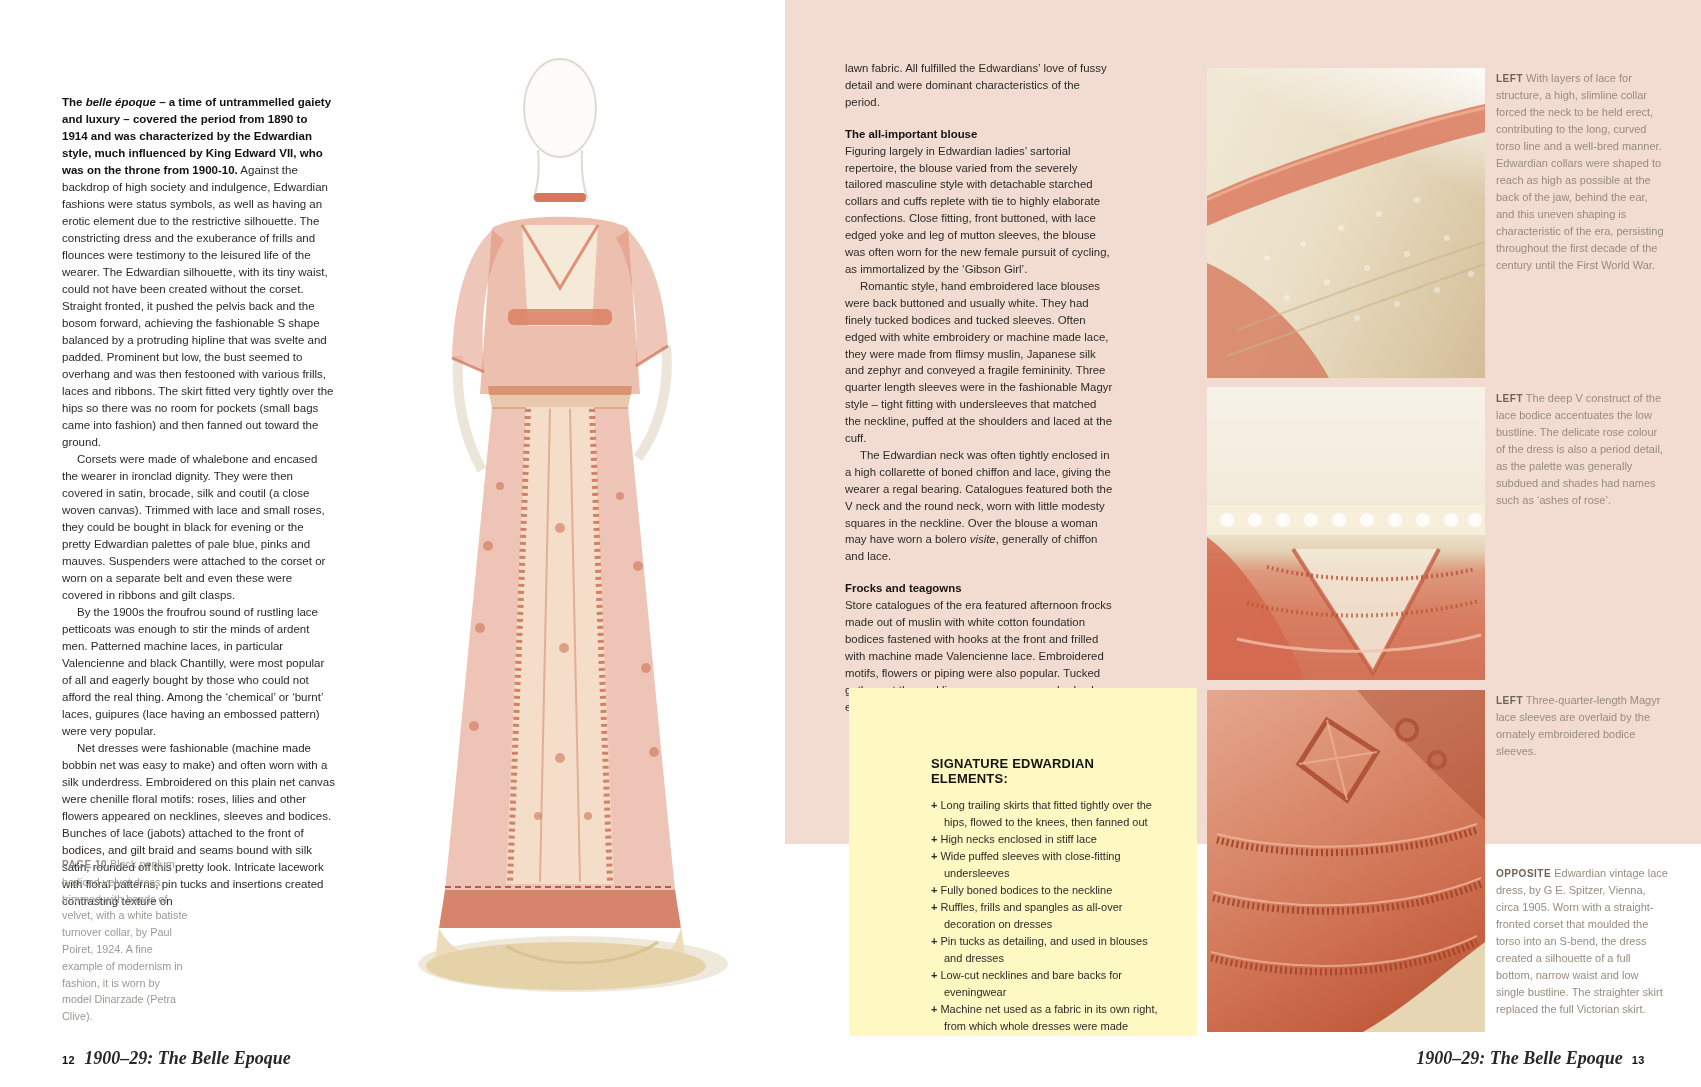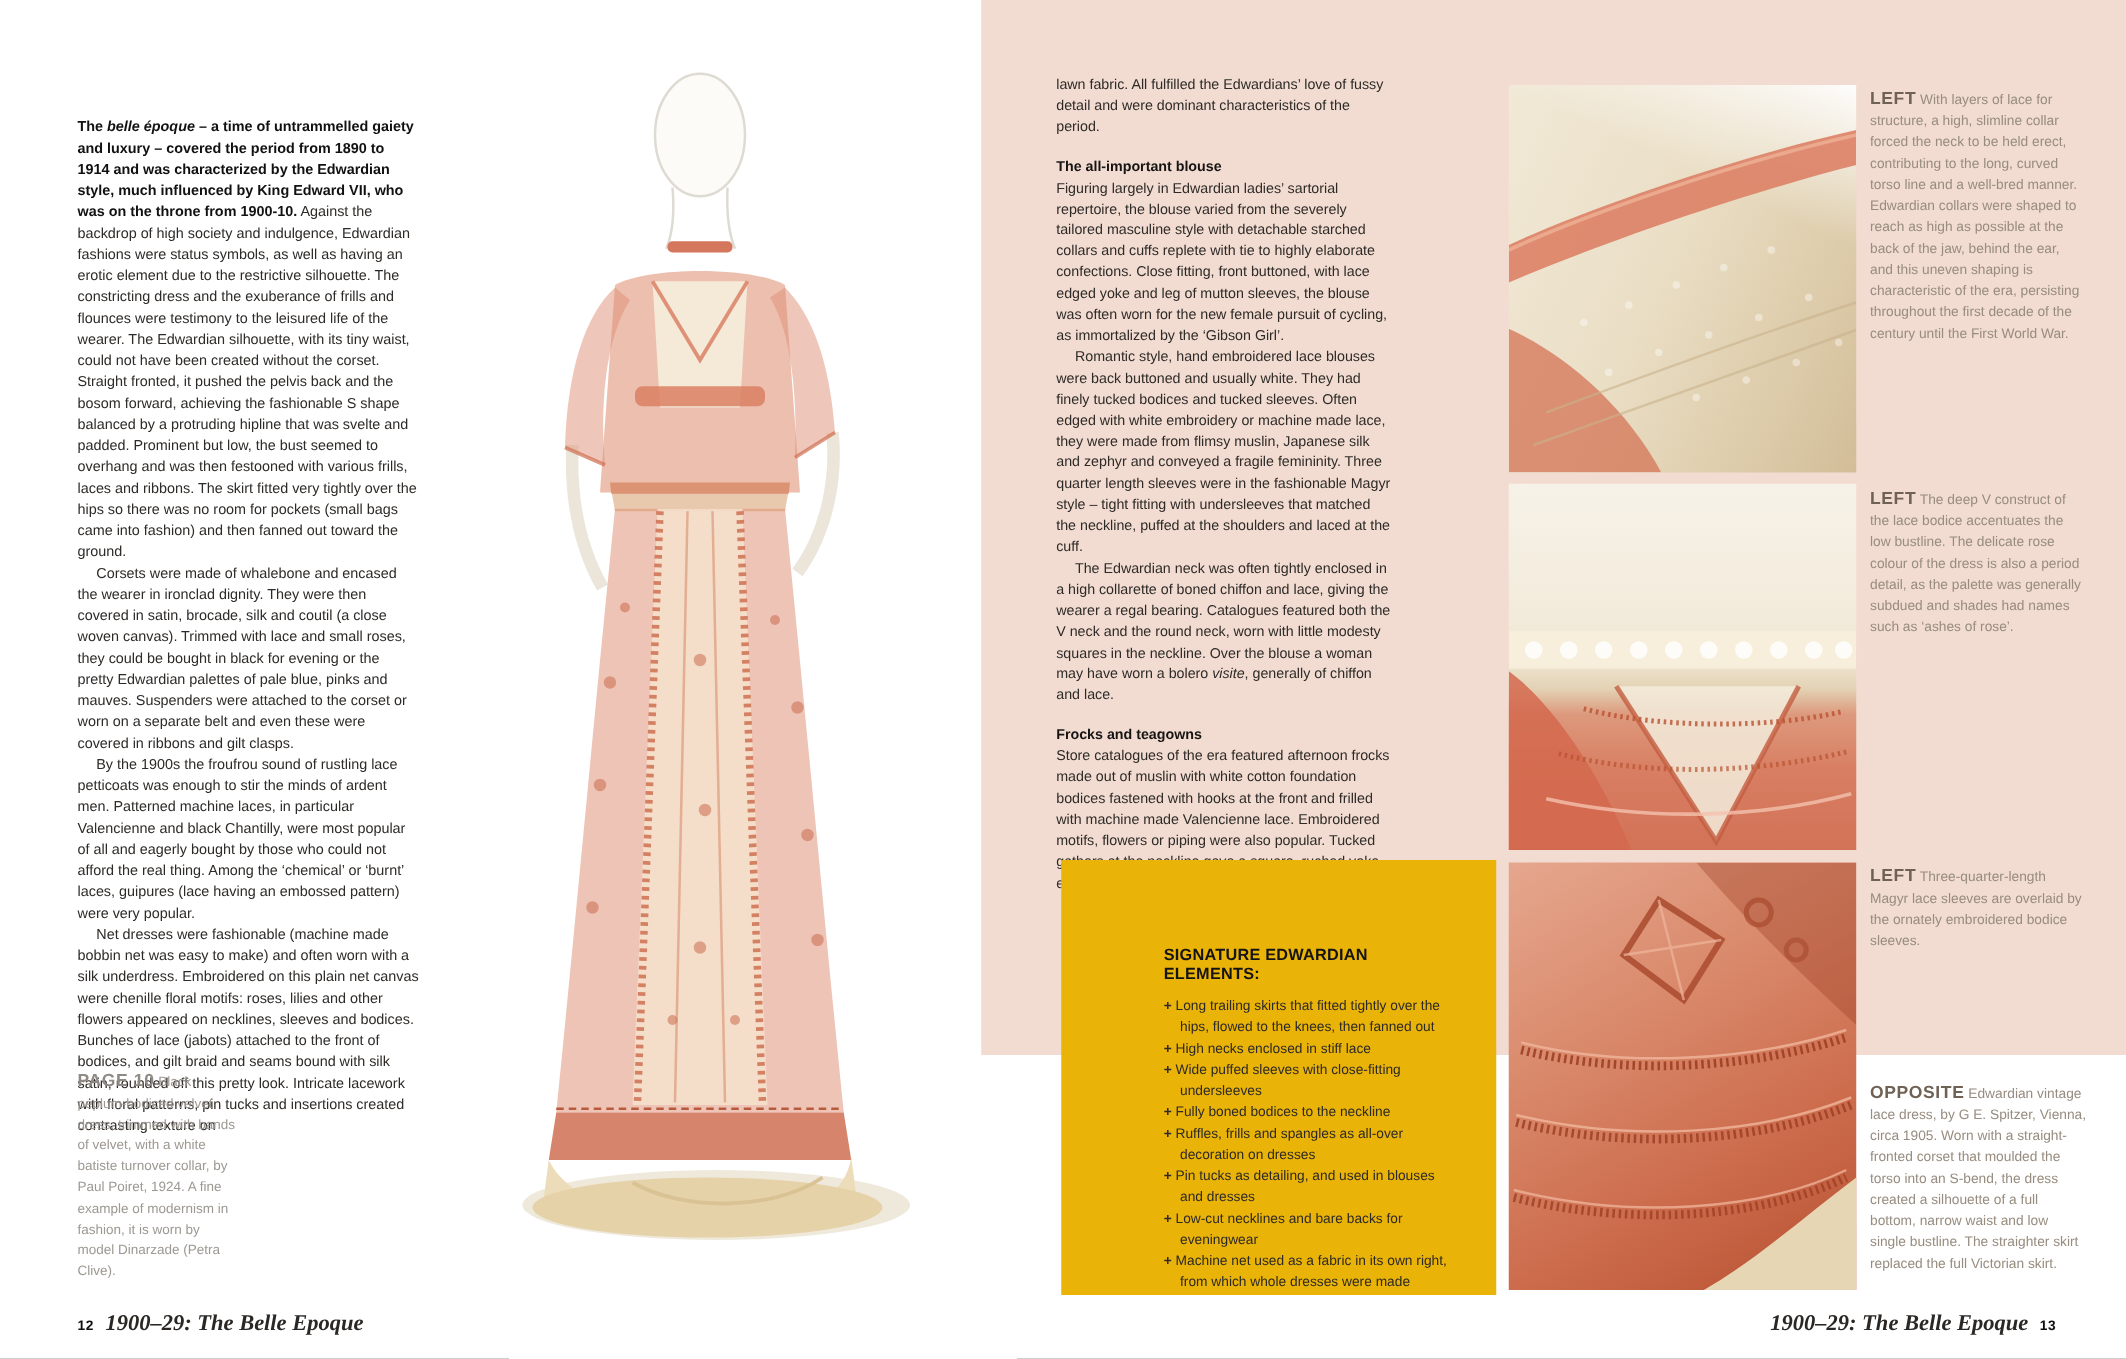--- a/index.html
+++ b/index.html
@@ -7,36 +7,36 @@
           font-family:"Liberation Sans",sans-serif;color:#2d2a27;overflow:hidden;}
   
   .page-title{position:absolute;left:61px;top:46px;font-family:"Liberation Serif",serif;
               font-style:italic;font-size:32px;color:#101010;letter-spacing:.5px;}
   .col-left{position:absolute;left:62px;top:94px;width:273px;font-size:11.5px;line-height:17px;}
   .col-left p{margin:0;text-indent:15px;}
   .col-left p.first{text-indent:0;}
   .col-left strong{font-weight:700;color:#111;}
   .caption-left{position:absolute;left:62px;top:856px;width:128px;font-size:10.8px;
                 line-height:16.8px;color:#9d9892;}
-  .cap-label{font-weight:700;font-size:14px;letter-spacing:.5px;}
+  .cap-label{font-weight:700;font-size:10px;letter-spacing:.5px;}
   .caption-left .cap-label{color:#8f8a84;}
   .footer{position:absolute;top:1048px;font-size:11px;}
   .footer-left{left:62px;}
   .footer-right{right:56px;text-align:right;}
   .pagenum{font-weight:700;color:#111;letter-spacing:.5px;}
   .foottitle{font-family:"Liberation Serif",serif;font-style:italic;font-weight:700;
              font-size:18px;color:#2a2724;margin:0 6px;}
   .main-photo{position:absolute;left:388px;top:26px;width:396px;height:980px;}
   
   .right-page{position:absolute;left:785px;top:0;width:916px;height:844px;background:#f2dcd1;}
   .col-mid{position:absolute;left:60px;top:60px;width:268px;font-size:11.4px;line-height:16.9px;}
   .col-mid p{margin:0;}
   .col-mid p.ind{text-indent:15px;}
   .col-mid h3{margin:15px 0 0;font-size:11.4px;font-weight:700;color:#161413;}
-  .sig-box{position:absolute;left:64px;top:688px;width:348px;height:348px;background:#eab308;
+  .sig-box{position:absolute;left:64px;top:688px;width:348px;height:348px;background:#fef9c3;
            box-sizing:border-box;padding:68px 38px 0 82px;}
   .sig-box h2{margin:0 0 11px;font-size:13px;font-weight:700;color:#161413;letter-spacing:.2px;}
   .sig-box ul{margin:0;padding:0;list-style:none;font-size:11px;line-height:17px;color:#2d2a27;}
   .sig-box li{padding-left:13px;text-indent:-13px;}
   .plus{font-weight:700;margin-right:3px;color:#2d2a27;}
   .photo{position:absolute;left:422px;width:278px;overflow:hidden;}
   #photo1{top:68px;height:310px;
     background:linear-gradient(205deg,rgba(255,255,255,.97) 0%,rgba(255,255,255,0) 30%),
                linear-gradient(115deg,#f1e9d7 0%,#eadec5 45%,#decdac 75%,#d2bd98 100%);}
   #photo2{top:387px;height:293px;

